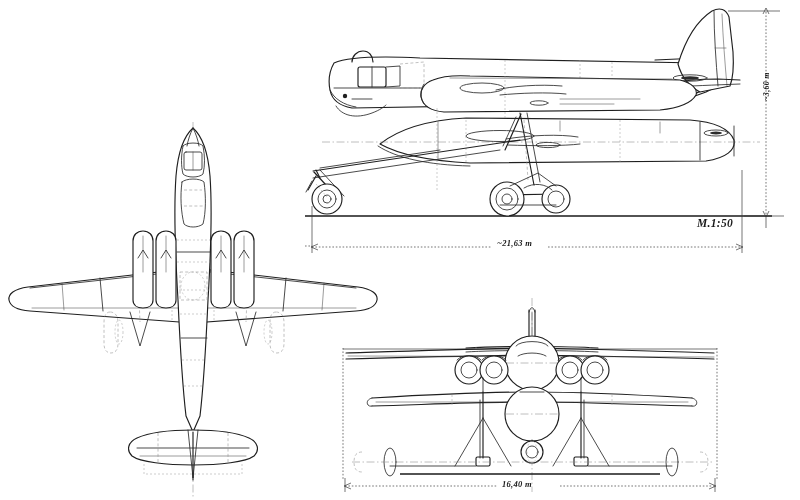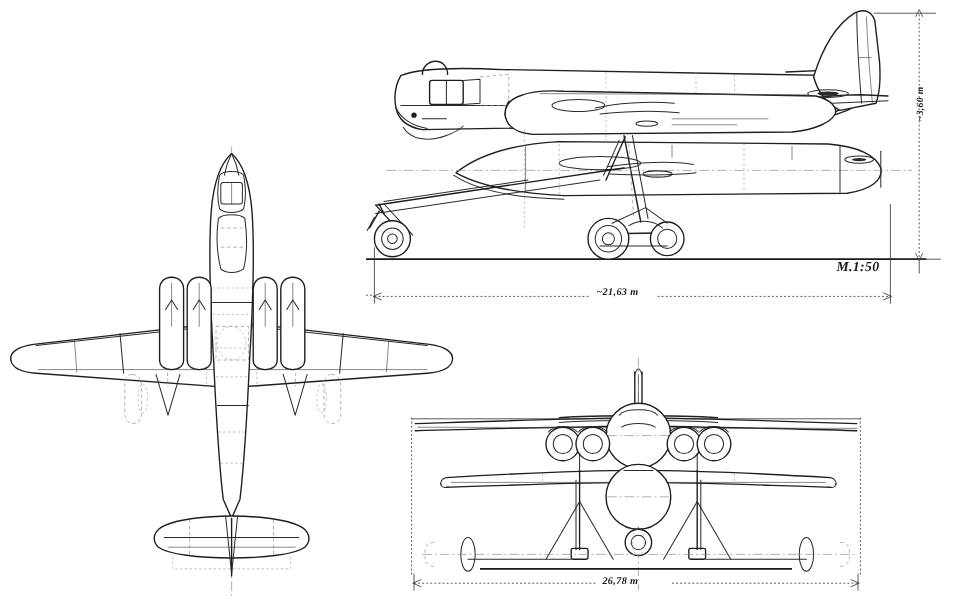--- a/index.html
+++ b/index.html
@@ -505,17 +505,17 @@
       <line class="dim" x1="345" y1="478" x2="345" y2="492"></line>
       <line class="dim" x1="715" y1="478" x2="715" y2="492"></line>
     </g>
 
   </svg>
 
   <div class="dim-label" id="scale-label">M.1:50</div>
 
   <div class="dim-label" id="length-label">~21,63 m</div>
 
-  <div class="dim-label" id="span-label">26,78 m</div>
+  <div class="dim-label" id="span-label">16,40 m</div>
 
   <div class="dim-label" id="height-label">~3,60 m</div>
 
 </div>
 
 </body></html>

